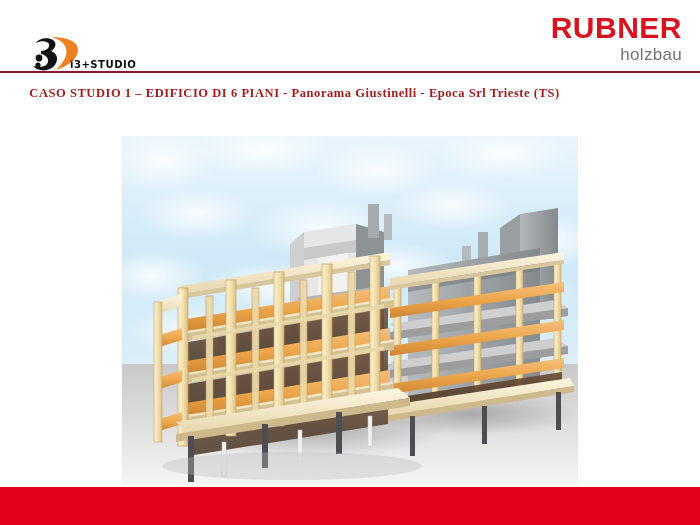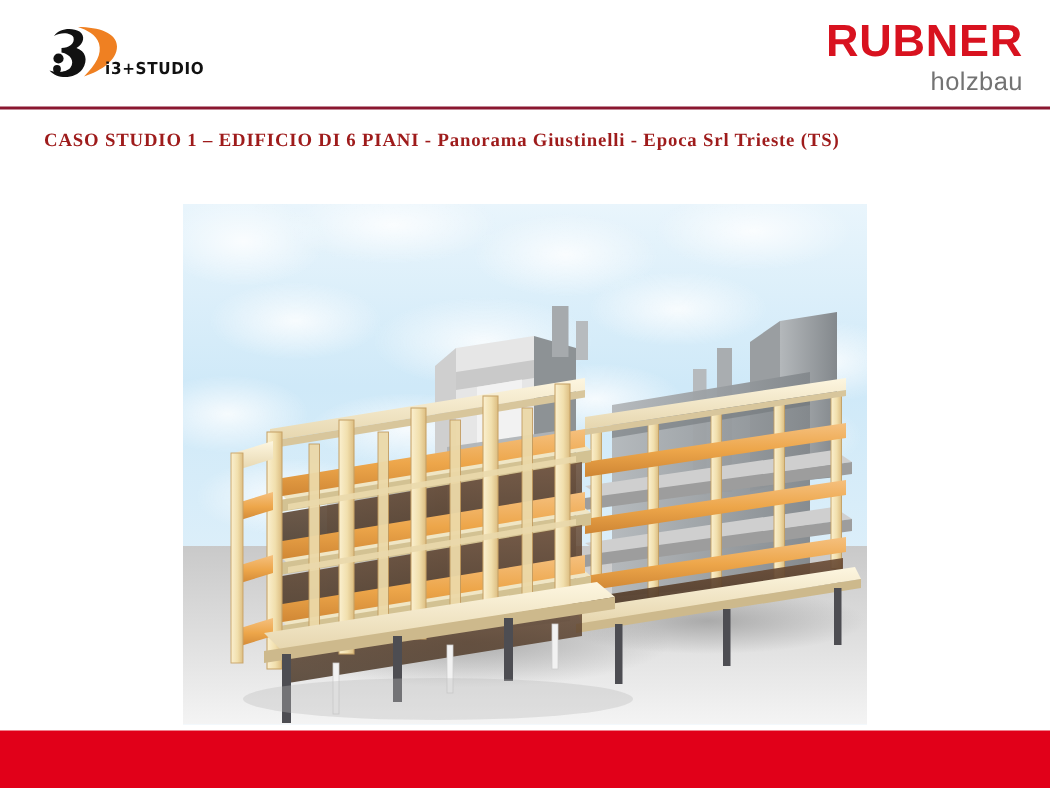--- a/index.html
+++ b/index.html
@@ -16,21 +16,21 @@
     position:absolute; left:0; top:0; width:700px; height:72px;
     background:#ffffff;
   }
   .header-divider {
     position:absolute; left:0; top:71px; width:700px; height:2px;
     background:#8a1730;
   }
 
   
   .logo-i3 {
-    position:absolute; left:26px; top:15px; width:130px; height:44px;
+    position:absolute; left:26px; top:34px; width:130px; height:44px;
   }
   .logo-i3 svg { display:block; }
   .logo-i3-text {
     position:absolute; left:44px; top:24px;
     font-family:"DejaVu Sans", sans-serif;
     font-weight:bold; font-size:11px; letter-spacing:0.5px;
     color:#111111;
     transform:scaleX(0.92); transform-origin:left center;
     white-space:nowrap;
   }

